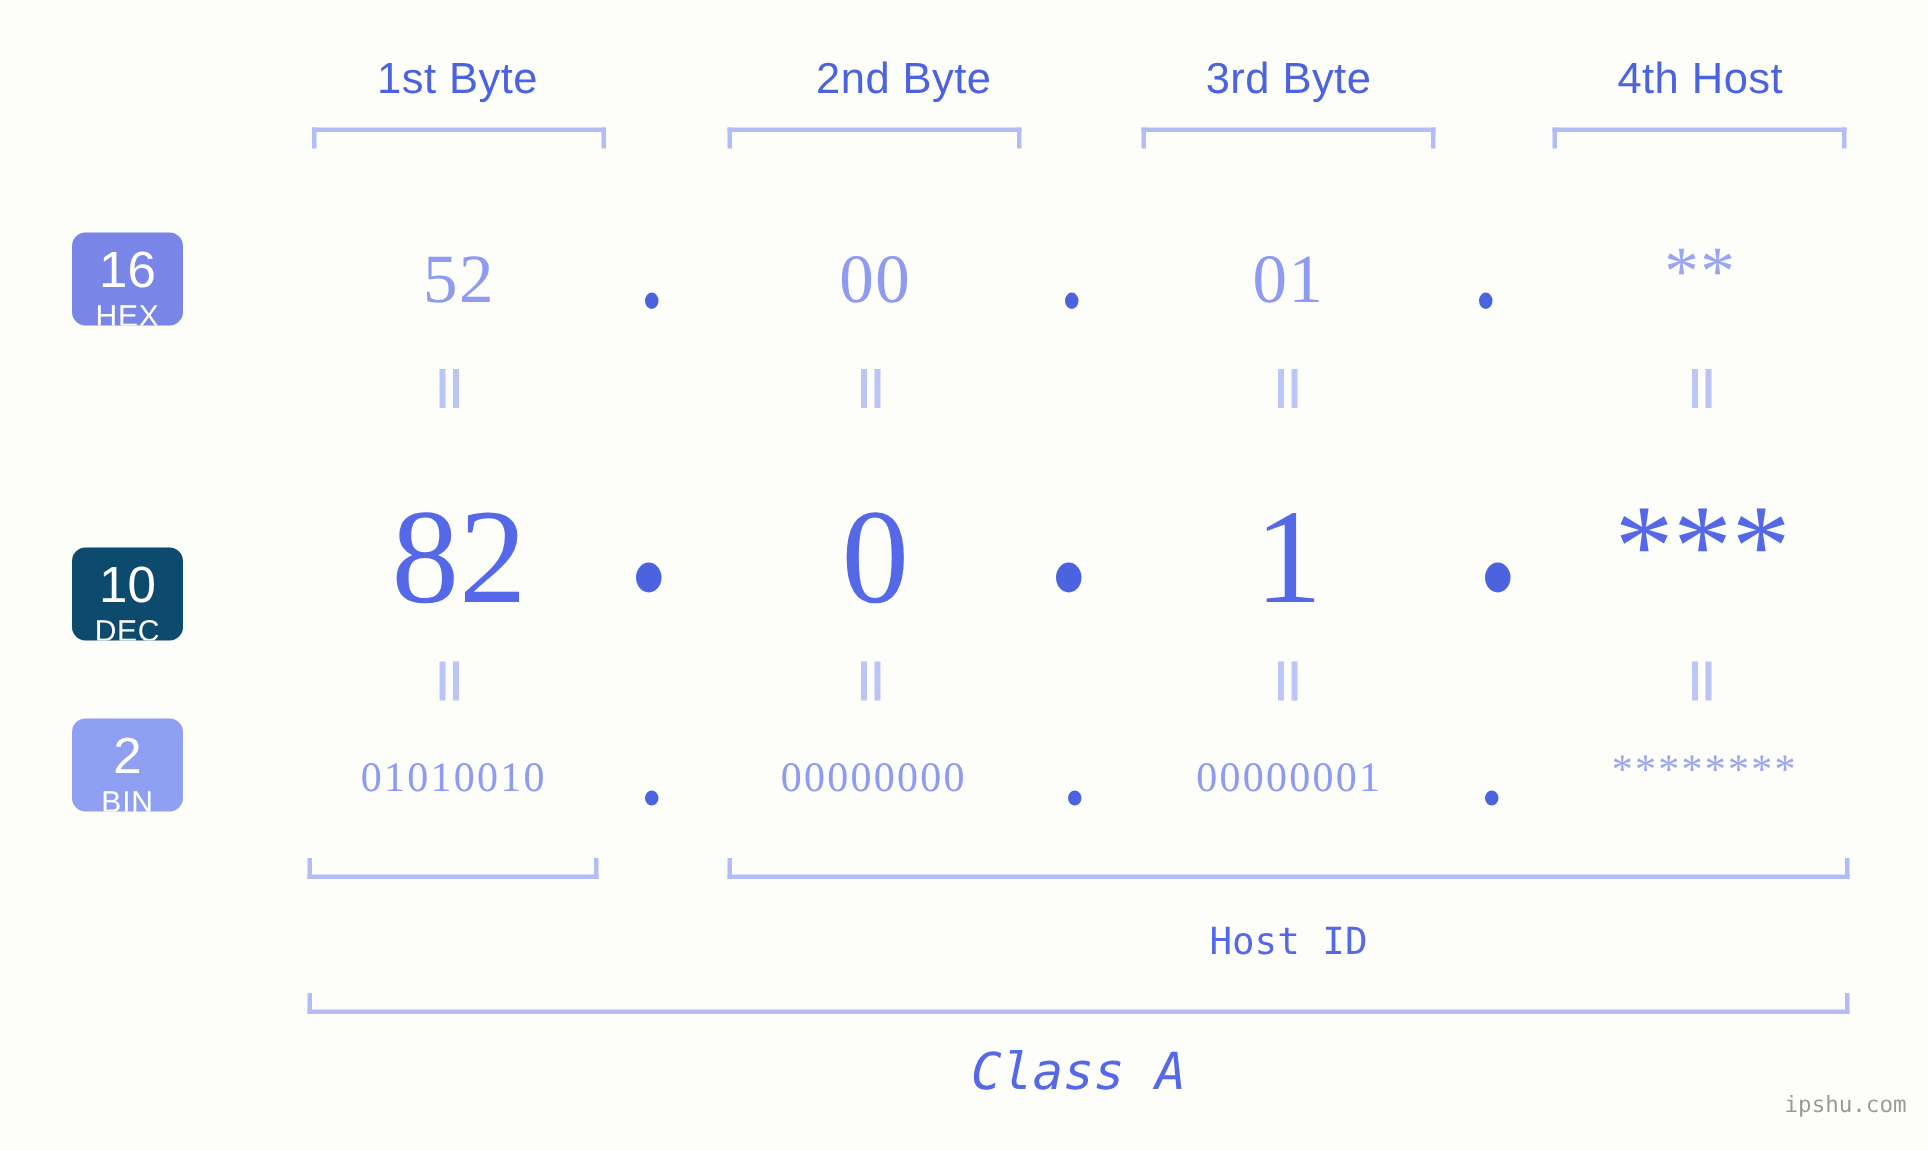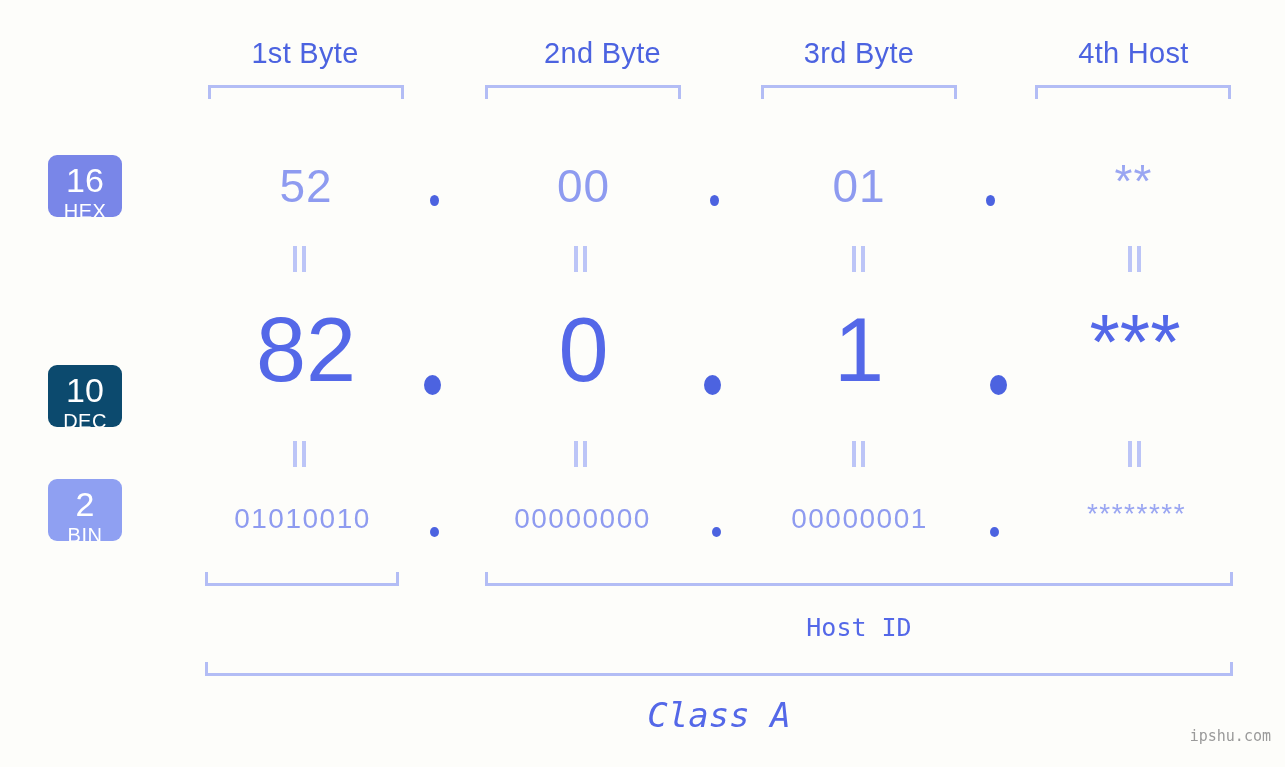--- a/index.html
+++ b/index.html
@@ -78,33 +78,34 @@
     font-weight: 400;
     letter-spacing: 0.5px;
     font-family: "Liberation Sans", sans-serif;
   }
 
   
   .val {
     position: absolute;
     text-align: center;
     white-space: nowrap;
-    font-family: Liberation Sans, sans-serif;
+    font-family: Liberation Serif, serif;
   }
   .row-hex .val {
     font-size: 46px;
     line-height: 52px;
     color: #8e9bf0;
     letter-spacing: 1px;
   }
   .row-dec .val {
     font-size: 90px;
     line-height: 96px;
     color: #5468e8;
     letter-spacing: 0px;
+    margin-top: 22px;
   }
   .row-bin .val {
     font-size: 28px;
     line-height: 38px;
     color: #8e9bf0;
     letter-spacing: 1.5px;
   }
   .row-bin .val.stars { color: #9aa6f2; }
   .row-hex .val.stars { color: #9aa6f2; }
   .row-dec .val.stars { color: #5468e8; }

